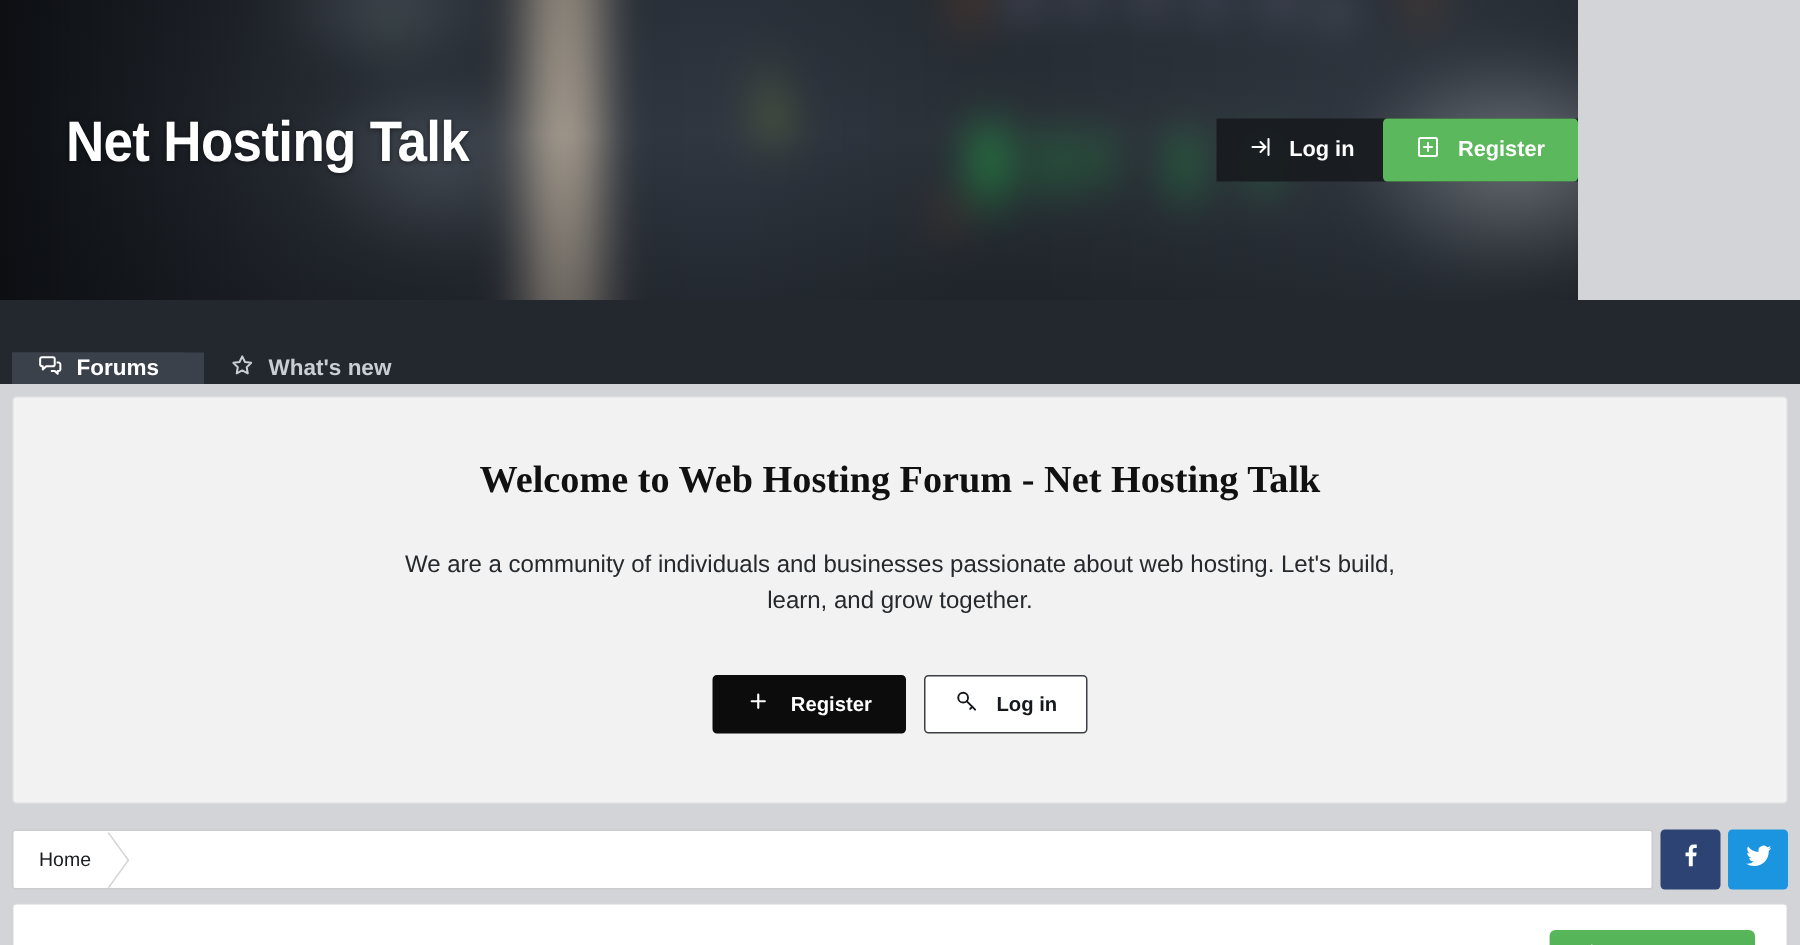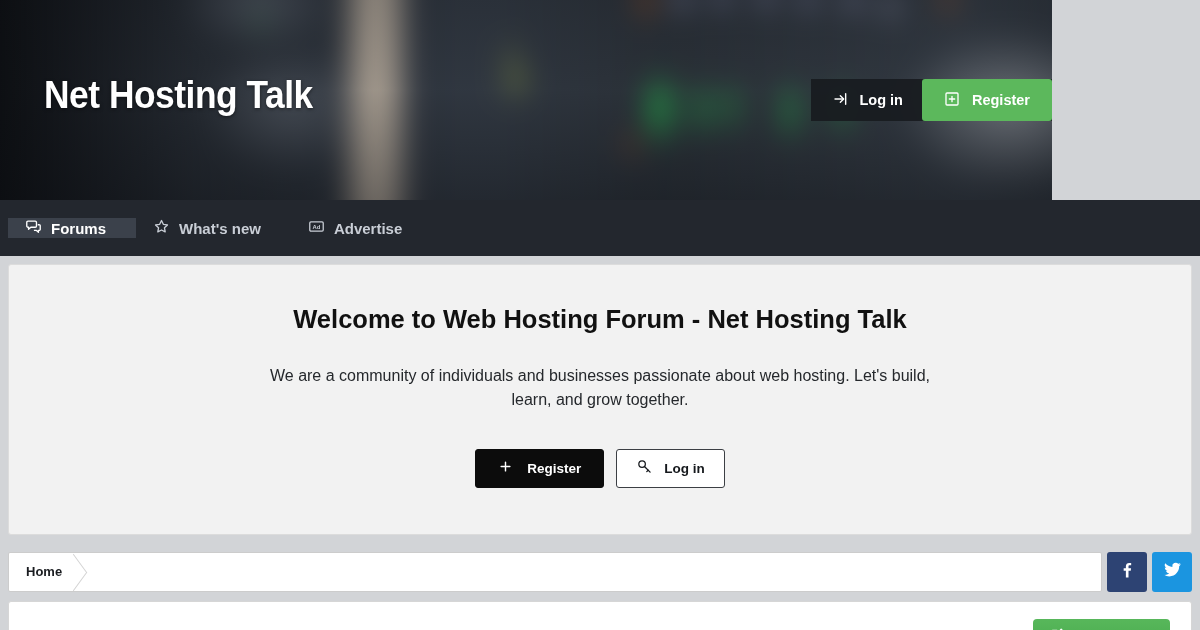--- a/index.html
+++ b/index.html
@@ -92,21 +92,21 @@
     color: #fff; font-size: 14.5px; font-weight: bold;
     border-radius: 3px;
     cursor: pointer;
   }
   .ic { display: inline-block; flex: none; }
 
   
   .navbar {
     width: 1200px; height: 56px;
     background: #23272e;
-    display: flex; align-items: center;
+    display: flex; align-items: flex-end;
     padding-left: 8px;
     position: relative;
   }
   .navitem {
     display: flex; align-items: center; gap: 9px;
     padding: 0 17px;
     color: #c9ced6;
     font-size: 15px; font-weight: bold;
     cursor: pointer;
     white-space: nowrap;
@@ -129,20 +129,21 @@
     border: 1px solid #dcdcdc;
     border-radius: 3px;
     padding: 40px 60px 46px;
     text-align: center;
   }
   .welcome h1 {
     font-size: 25.5px;
     color: #111;
     font-weight: bold;
     margin-bottom: 30px;
+    font-family: Liberation Serif, serif;
   }
   .welcome p {
     font-size: 16px;
     color: #25282c;
     line-height: 1.52;
     max-width: 690px;
     margin: 0 auto 36px;
   }
   .cta-row { display: flex; justify-content: center; gap: 12px; }
   .btn-register-cta {
@@ -170,21 +171,21 @@
     border: 1px solid #ccc;
     border-radius: 2px;
     height: 40px;
     display: flex; align-items: stretch;
     overflow: hidden;
   }
   .crumb {
     position: relative;
     display: flex; align-items: center;
     padding: 0 22px 0 17px;
-    font-size: 13px; font-weight: bold; color: #1a1c20;
+    font-size: 13px; font-weight: normal; color: #1a1c20;
     cursor: pointer;
   }
   .crumb::after {
     content: ""; position: absolute; right: -1px; top: 50%;
     width: 22px; height: 22px; margin-top: -11px;
     border-top: 1px solid #d3d3d3;
     border-right: 1px solid #d3d3d3;
     transform: rotate(45deg) skew(9deg, 9deg);
     background: transparent;
   }
@@ -277,29 +278,20 @@
         </svg>
       </span>
       <span>What's new</span>
     </div>
     <div class="caret-box">
       <span class="caret"></span>
     </div>
   </div>
 
 
-  <div class="navitem">
-    <span class="ic">
-      <svg width="17" height="17" viewBox="0 0 24 24" fill="none" stroke="#c9ced6" stroke-width="1.8">
-        <rect x="2.5" y="5.5" width="19" height="13" rx="1.6"></rect>
-        <text x="12" y="15.2" font-size="8.4" font-weight="bold" fill="#c9ced6" stroke="none" text-anchor="middle" font-family="Liberation Sans, sans-serif">Ad</text>
-      </svg>
-    </span>
-    <span>Advertise</span>
-  </div>
 
 
 </div>
 
 <div class="page">
   <div class="welcome">
     <h1>Welcome to Web Hosting Forum - Net Hosting Talk</h1>
     <p>We are a community of individuals and businesses passionate about web hosting. Let's build, learn, and grow together.</p>
     <div class="cta-row">
       <div class="btn-register-cta">

